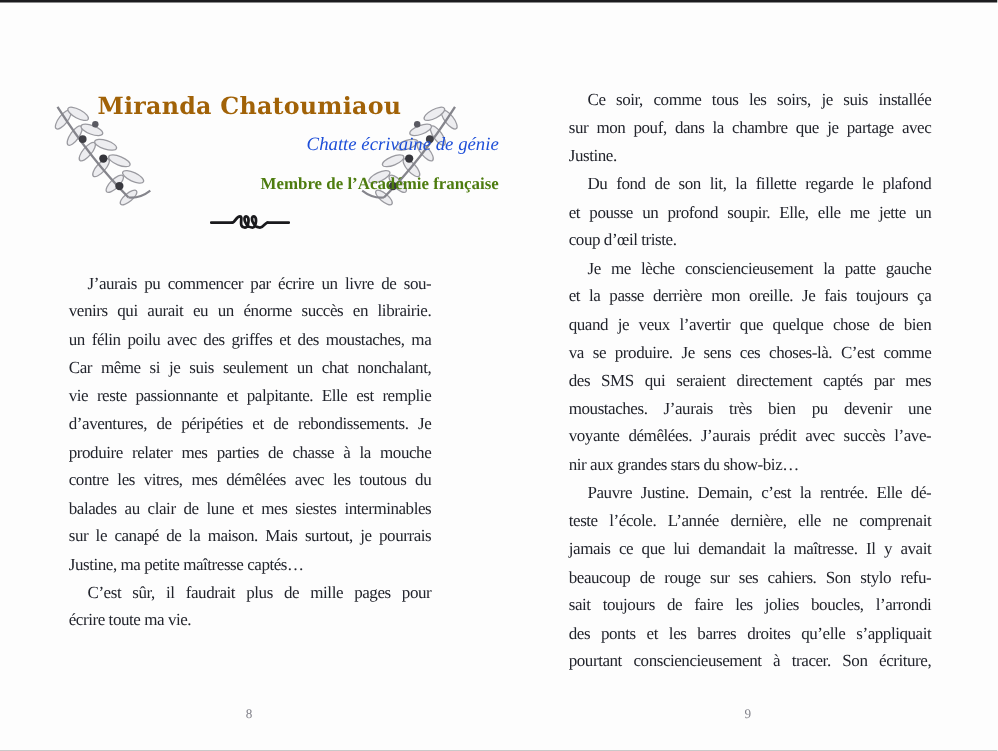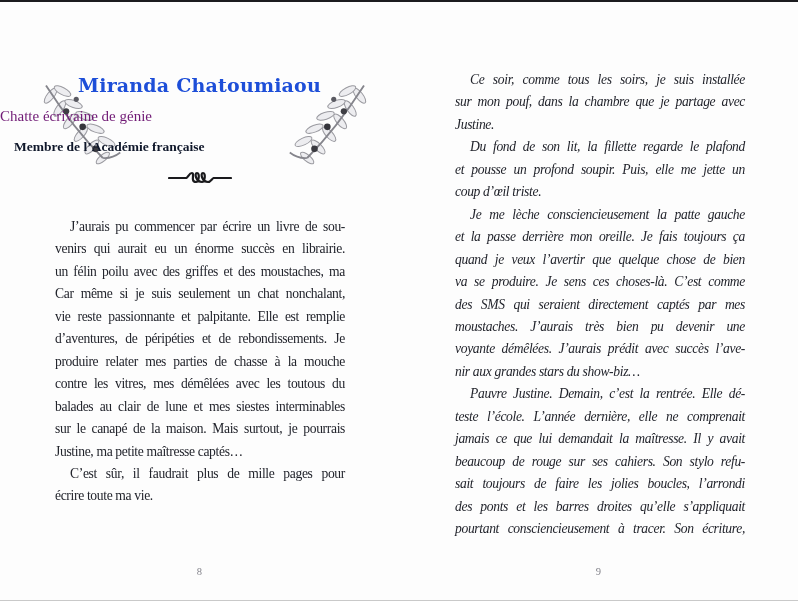--- a/index.html
+++ b/index.html
@@ -13,43 +13,43 @@
   .edge-bottom{position:absolute;bottom:0;left:0;width:798px;height:1px;background:#c9c9c9;}
 
   .page{position:absolute;top:0;width:399px;height:601px;}
   .page-left{left:0;}
   .page-right{left:399px;}
 
   
   .chap-title{
     position:absolute;top:74px;left:0;width:399px;text-align:center;
     font-family:"DejaVu Serif", serif;font-weight:bold;font-size:19px;
-    letter-spacing:.2px;color:#1d4ed8;
+    letter-spacing:.2px;color:#a16207;
   }
   .chap-subtitle{
-    position:absolute;top:108px;left:0;width:399px;text-align:left;
-    font-size:15px;color:#701a75;
+    position:absolute;top:108px;left:0;width:399px;text-align:right;
+    font-style:italic;font-size:15px;color:#1d4ed8;
   }
   .chap-affiliation{
-    position:absolute;top:139px;left:0;width:399px;text-align:left;
-    font-weight:bold;font-size:13.5px;color:#0f172a;margin-left:14px;
+    position:absolute;top:139px;left:0;width:399px;text-align:right;
+    font-weight:bold;font-size:13.5px;color:#4d7c0f;
   }
   .branch{position:absolute;top:80px;width:88px;height:90px;}
   .branch-l{left:35px;}
   .branch-r{left:287px;transform:scaleX(-1);}
   .divider{position:absolute;top:169px;left:0;width:399px;text-align:center;}
 
   
   .body-text{
     position:absolute;width:290px;
     font-size:13.6px;line-height:22.45px;letter-spacing:-0.35px;
     color:#22242c;
   }
   .page-left .body-text{top:216px;left:55px;height:340px;}
-  .page-right .body-text{top:69px;left:56px;height:475px;font-style:italic;}
+  .page-right .body-text{top:69px;left:56px;height:475px;}
   .line{
     text-align:justify;text-align-last:justify;
     white-space:nowrap;
   }
   .line.first{text-indent:15px;}
   .line.endline{text-align-last:left;}
 
   .pagenum{
     position:absolute;top:566px;left:0;width:399px;text-align:center;
     font-size:10.5px;color:#82828a;letter-spacing:.5px;
@@ -145,21 +145,21 @@
 
   <div class="pagenum">8</div>
 </div>
 
 <div class="page page-right">
   <div class="body-text">
       <div class="line first">Ce soir, comme tous les soirs, je suis installée</div>
       <div class="line">sur mon pouf, dans la chambre que je partage avec</div>
       <div class="line endline">Justine.</div>
       <div class="line first">Du fond de son lit, la fillette regarde le plafond</div>
-      <div class="line">et pousse un profond soupir. Puis, elle me jette un</div>
+      <div class="line">et pousse un profond soupir. Elle, elle me jette un</div>
       <div class="line endline">coup d’œil triste.</div>
       <div class="line first">Je me lèche consciencieusement la patte gauche</div>
       <div class="line">et la passe derrière mon oreille. Je fais toujours ça</div>
       <div class="line">quand je veux l’avertir que quelque chose de bien</div>
       <div class="line">va se produire. Je sens ces choses-là. C’est comme</div>
       <div class="line">des SMS qui seraient directement captés par mes</div>
       <div class="line">moustaches. J’aurais très bien pu devenir une</div>
       <div class="line">voyante démêlées. J’aurais prédit avec succès l’ave-</div>
       <div class="line endline">nir aux grandes stars du show-biz…</div>
       <div class="line first">Pauvre Justine. Demain, c’est la rentrée. Elle dé-</div>

